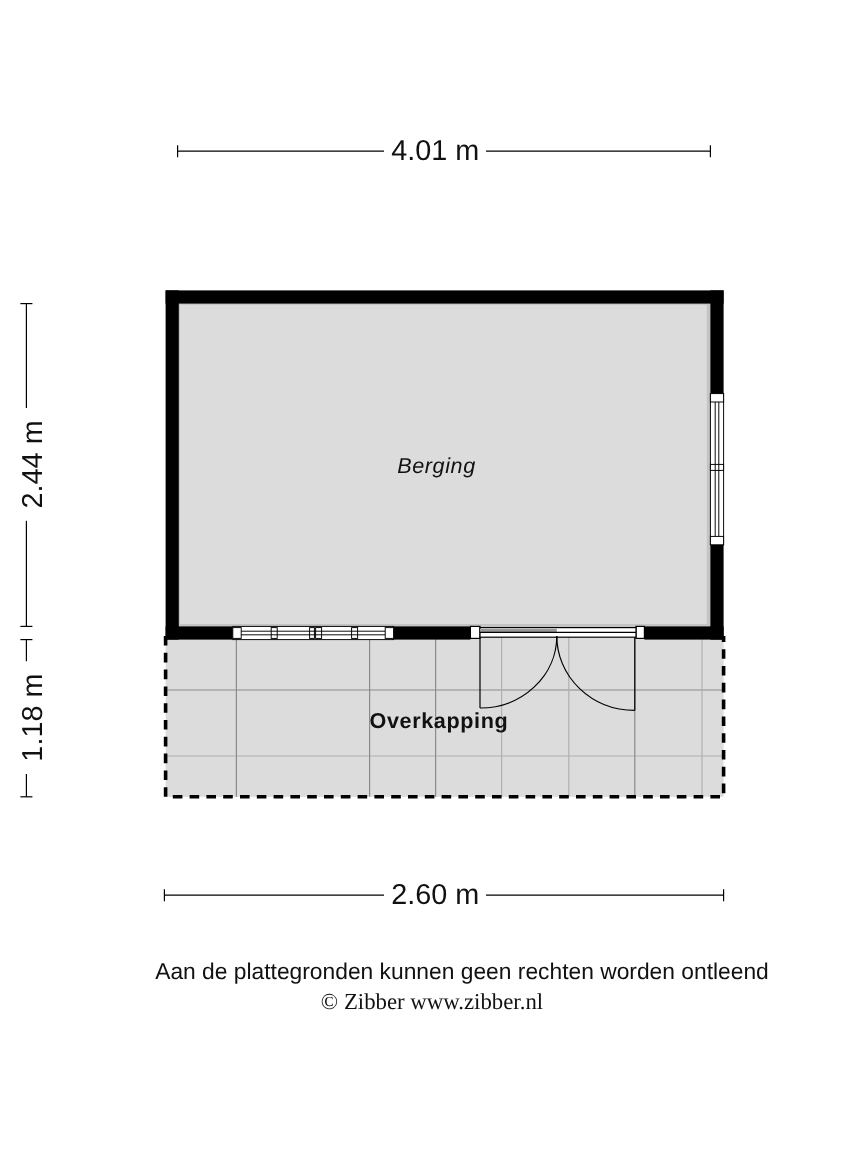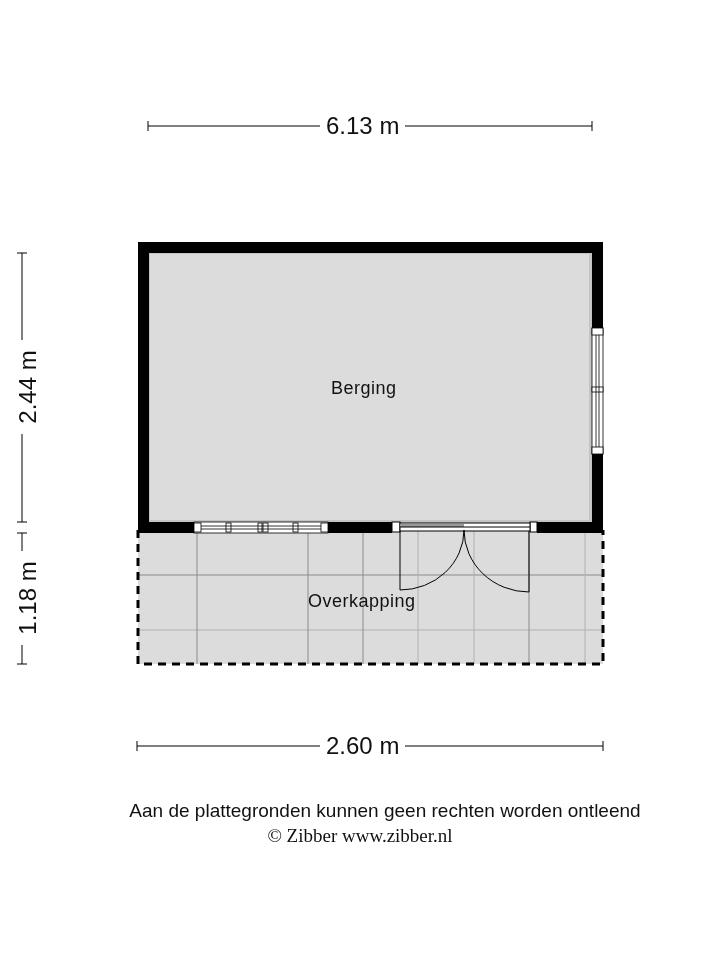--- a/index.html
+++ b/index.html
@@ -93,22 +93,22 @@
     <line x1="22" y1="253" x2="22" y2="522"></line>
     <line x1="17" y1="253" x2="27" y2="253"></line>
     <line x1="17" y1="522" x2="27" y2="522"></line>
 
     <line x1="22" y1="533" x2="22" y2="664"></line>
     <line x1="17" y1="533" x2="27" y2="533"></line>
     <line x1="17" y1="664" x2="27" y2="664"></line>
   </g>
 </svg>
 
-<div class="dim-label" style="left:320px; top:114px;">6.13 m</div>
+<div class="dim-label" style="left:320px; top:114px;">4.01 m</div>
 <div class="dim-label" style="left:320px; top:734px;">2.60 m</div>
 <div class="dim-label vlabel" style="left:-19px; top:375px; width:82px; text-align:center;">2.44 m</div>
 <div class="dim-label vlabel" style="left:-19px; top:586px; width:82px; text-align:center;">1.18 m</div>
 
-<div class="room-label" style="left:331px; top:378px;">Berging</div>
-<div class="room-label" style="left:308px; top:591px;">Overkapping</div>
+<div class="room-label" style="left:331px; top:378px;font-style:italic;">Berging</div>
+<div class="room-label" style="left:308px; top:591px;font-weight:bold;">Overkapping</div>
 
 <div class="footer" style="top:800px; padding-left:50px; box-sizing:border-box;">Aan de plattegronden kunnen geen rechten worden ontleend</div>
 <div class="footer" style="top:825px; padding-left:-0px; left:0;font-family:Liberation Serif, serif;">© Zibber www.zibber.nl</div>
 
 </body></html>

